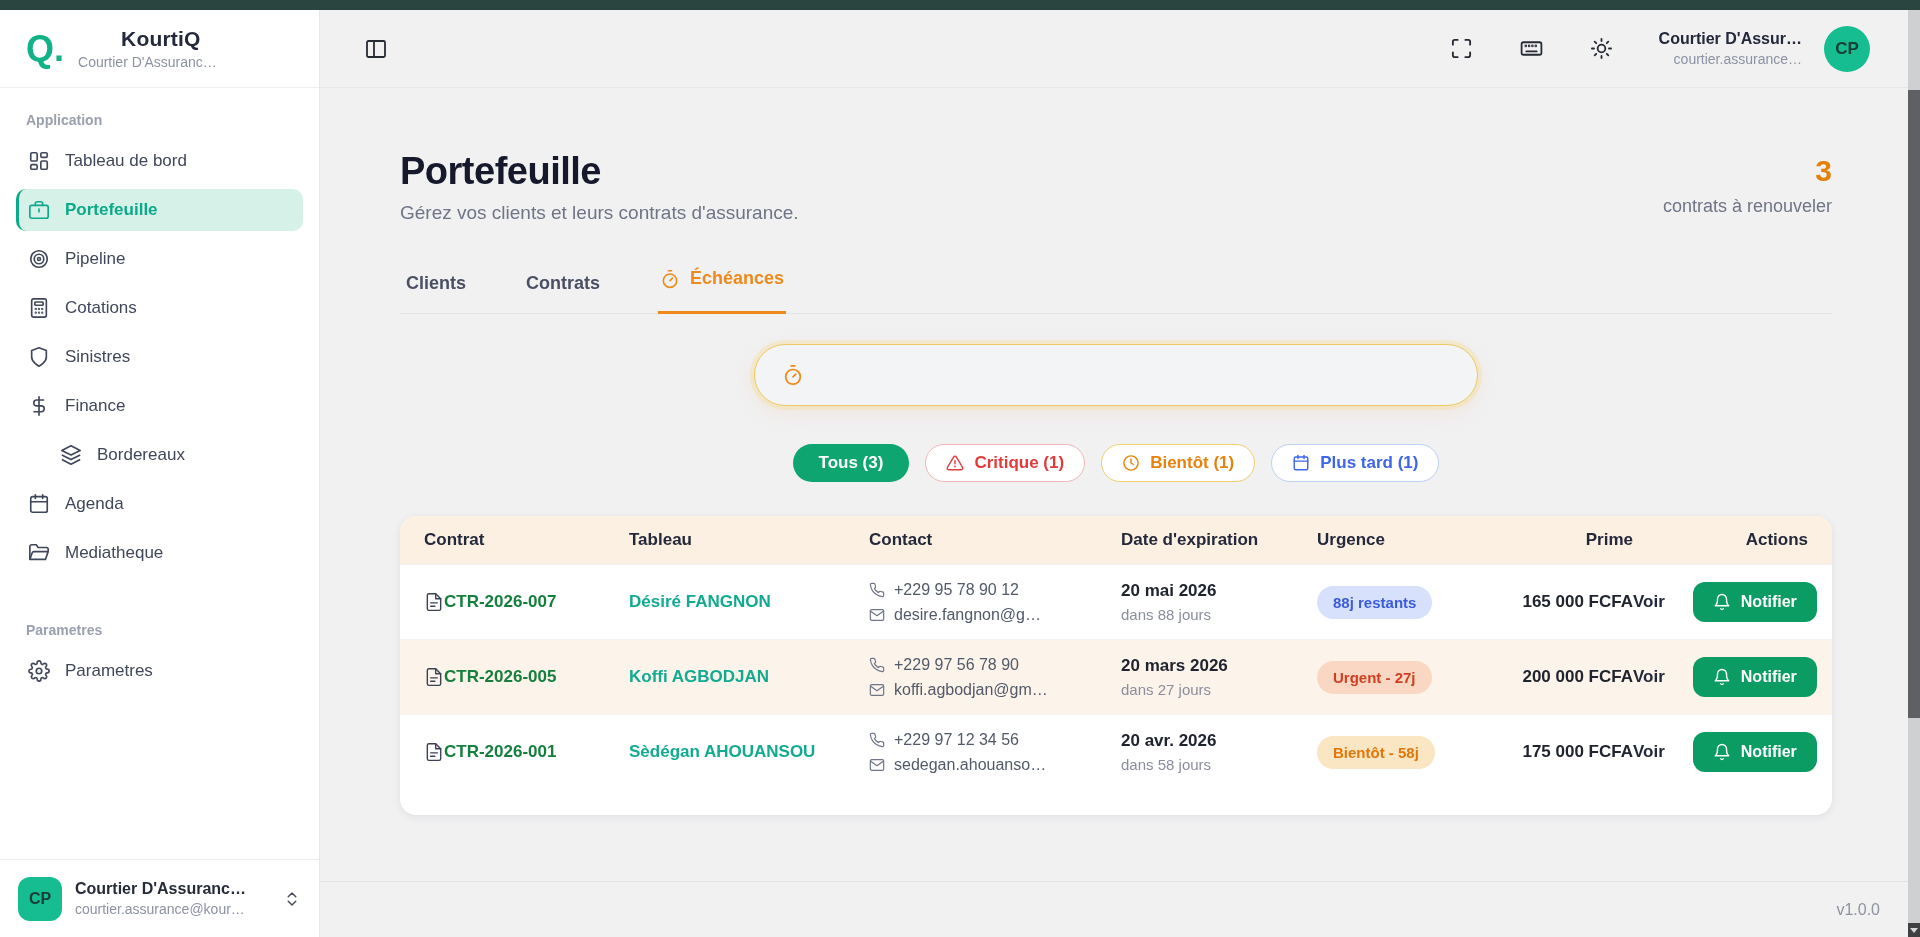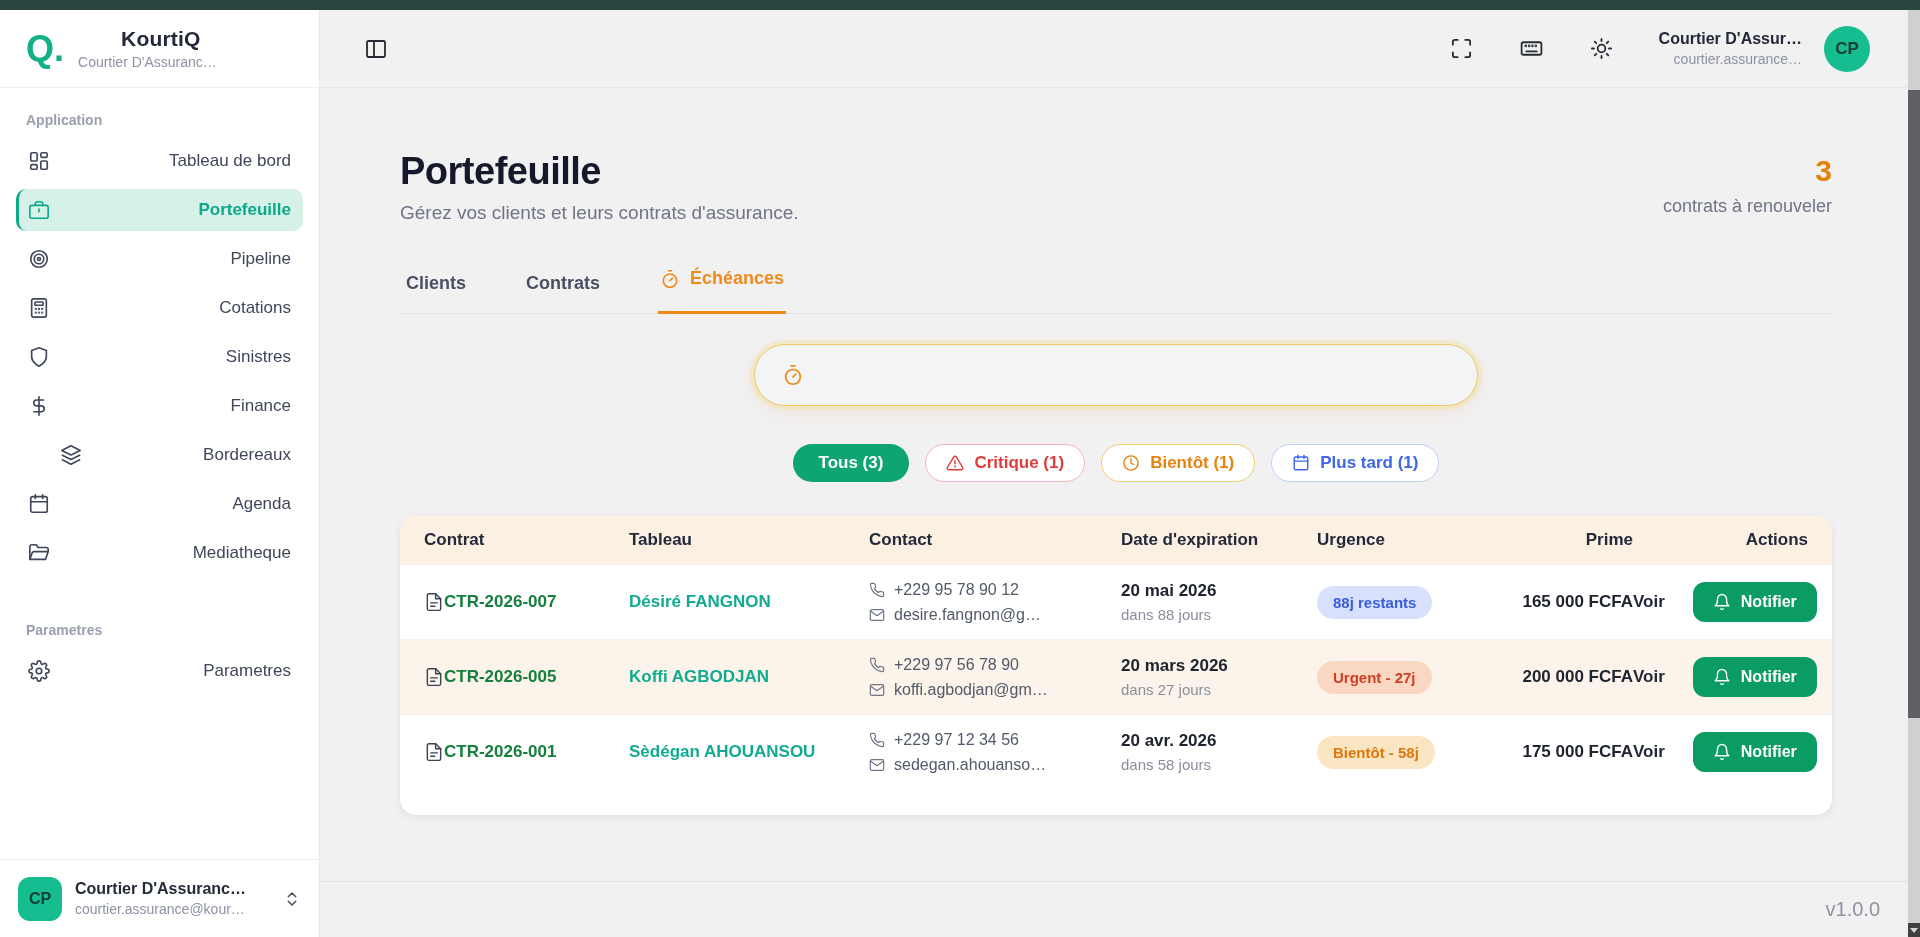--- a/index.html
+++ b/index.html
@@ -15,21 +15,21 @@
 
   
   .sidebar { width:320px; flex-shrink:0; background:#fff; border-right:1px solid #e8e8ea; position:relative; }
   .logo-row { height:78px; display:flex; align-items:center; gap:14px; padding-left:26px; border-bottom:1px solid #efeff1; cursor:pointer; }
   .logo-mark { font-size:36px; font-weight:800; color:#11b287; line-height:1; }
   .logo-title { font-size:21px; font-weight:800; color:#23283a; letter-spacing:.2px;margin-left:43px; }
   .logo-sub { font-size:14px; color:#8d92a3; margin-top:3px; white-space:nowrap; overflow:hidden; text-overflow:ellipsis; max-width:200px; }
   .nav { padding:14px 16px 0 16px; }
   .nav-label { font-size:14px; font-weight:600; color:#9ba0af; margin:10px 0 12px 10px; }
   .nav-label.params { margin-top:48px; }
-  .nav-item { display:flex; align-items:center; padding:10px 12px; margin-bottom:7px; border-radius:10px; font-size:17px; font-weight:500; color:#41475a; cursor:pointer;justify-content:space-between; }
+  .nav-item { display:flex; align-items:center; gap:15px; padding:10px 12px; margin-bottom:7px; border-radius:10px; font-size:17px; font-weight:500; color:#41475a; cursor:pointer; }
   .nav-item svg { width:22px; height:22px; flex-shrink:0; }
   .nav-item.active { background:#d6f1e8; color:#0ca98a; font-weight:700; border-left:3px solid #0ca98a; padding-left:9px; }
   .nav-item.indent { padding-left:44px; }
   .sidebar-user { position:absolute; bottom:0; left:0; right:0; height:78px; background:#fff; border-top:1px solid #ececee; display:flex; align-items:center; gap:13px; padding:0 18px; cursor:pointer; }
   .avatar-sq { width:44px; height:44px; border-radius:12px; background:#16bd90; color:#17403a; font-weight:700; font-size:16px; display:flex; align-items:center; justify-content:center; flex-shrink:0; }
   .su-name { font-size:16px; font-weight:700; color:#262b38; white-space:nowrap; overflow:hidden; text-overflow:ellipsis; max-width:190px; }
   .su-email { font-size:14px; color:#8d92a3; margin-top:3px; white-space:nowrap; overflow:hidden; text-overflow:ellipsis; max-width:190px; }
   .su-chevron { margin-left:auto; color:#4a4f5e; }
 
   
@@ -91,21 +91,21 @@
   .badge { display:inline-block; padding:8px 16px; border-radius:999px; font-size:15px; font-weight:600; white-space:nowrap; }
   .badge-info { background:#d8e1fb; color:#3a5bdc; }
   .badge-urgent { background:#f9d7c3; color:#cf3f22; }
   .badge-soon { background:#fbe6c3; color:#e0770b; }
   .cell-prime { text-align:right; font-weight:700; color:#20242f; }
   .cell-actions { display:flex; justify-content:flex-end; align-items:center; gap:28px; }
   .view-link { font-weight:700; font-size:17px; color:#23283a; cursor:pointer; background:none; border:none; font-family:inherit; }
   .notify-btn { display:flex; align-items:center; gap:10px; background:#0b9c63; color:#fff; border:none; border-radius:12px;
                 padding:11px 20px; font-size:16px; font-weight:700; cursor:pointer; font-family:inherit; }
 
-  .main-footer { height:56px; flex-shrink:0; border-top:1px solid #e3e3e5; display:flex; align-items:center; justify-content:flex-end; padding-right:28px; font-size:20px; color:#8e93a0; }
+  .main-footer { height:56px; flex-shrink:0; border-top:1px solid #e3e3e5; display:flex; align-items:center; justify-content:flex-end; padding-right:28px; font-size:16px; color:#8e93a0; }
 
   
   .scrollbar { position:fixed; top:10px; right:0; width:12px; bottom:0; background:#cfd0d2; z-index:55; }
   .sb-thumb { position:absolute; top:80px; left:0; right:0; height:628px; background:#5f6063; cursor:pointer; }
   .sb-btn { position:absolute; bottom:0; left:0; right:0; height:14px; background:#3f4042; display:flex; align-items:center; justify-content:center; cursor:pointer; }
   .sb-btn .tri { width:0; height:0; border-left:4px solid transparent; border-right:4px solid transparent; border-top:5px solid #d8d8d8; }
 </style>
 </head>
 <body>
 

